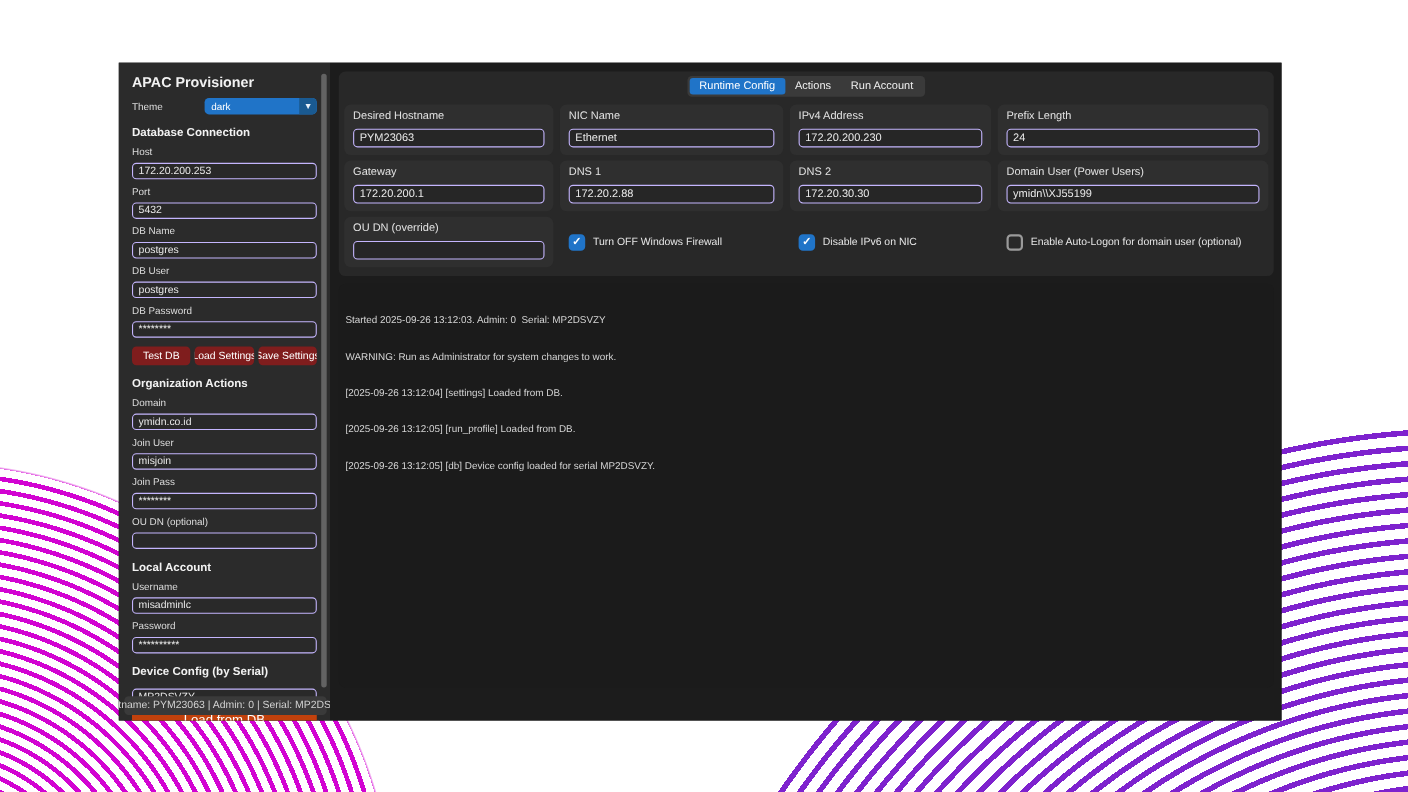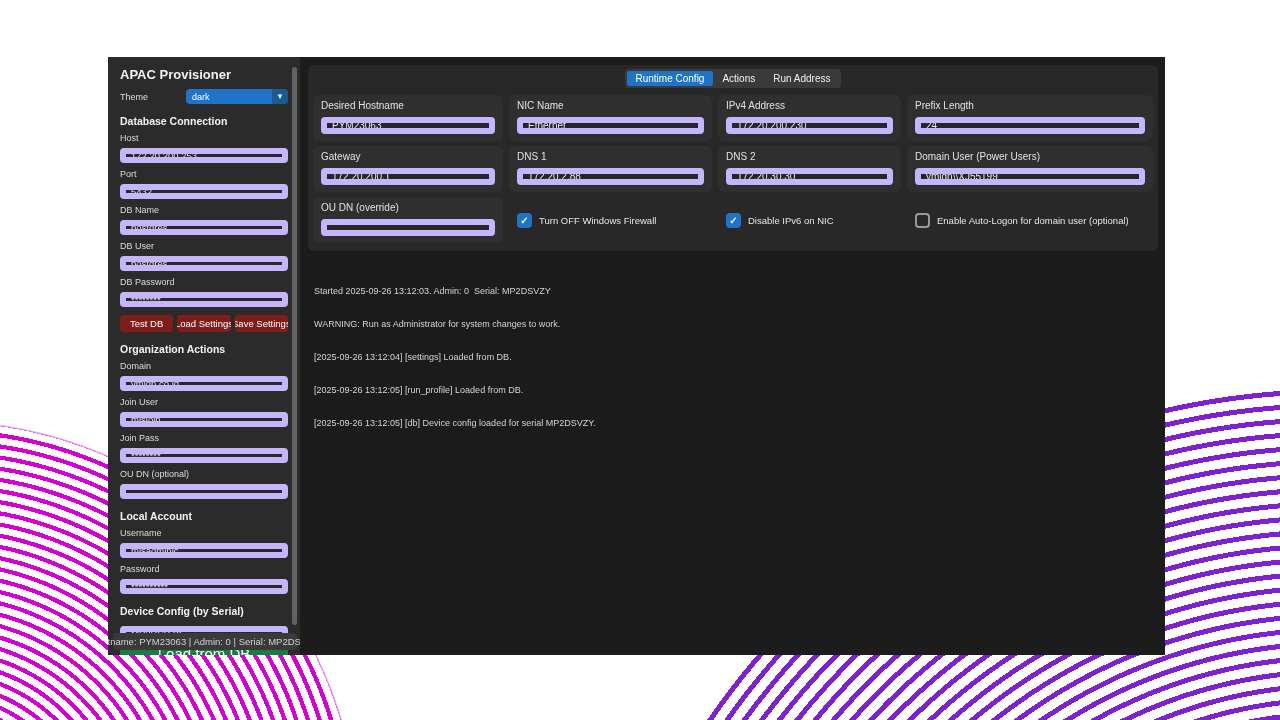--- a/index.html
+++ b/index.html
@@ -31,29 +31,29 @@
   .lbl { font-size:9px; color:#dcdcdc; }
   .select { width:102px; height:15px; background:#2074c8; border-radius:4px;
             display:flex; align-items:center; overflow:hidden; }
   .select .val { flex:1; color:#fff; font-size:9px; padding-left:6px; }
   .select .chev { width:16px; height:100%; background:#1a5a91; color:#eaf2fa;
                   font-size:8px; display:flex; align-items:center; justify-content:center;
                   border-radius:0 4px 4px 0; }
   .sec-head { font-size:10.5px; font-weight:bold; color:#f2f2f2; margin-top:11px; }
   .field { margin-top:6px; }
   .field .lbl { display:block; margin-bottom:2px; }
-  .entry { width:100%; height:15px; background:#292929; border:6px solid #c4b5fd;
+  .entry { width:100%; height:15px; background:#292929; border:1px solid #c4b5fd;
            border-radius:4px; color:#e9e9e9; font-size:9.5px; padding:0 5px;
            font-family:"Liberation Sans", sans-serif; outline:none; }
   .btn-row { display:flex; gap:4px; margin-top:8px; }
   .sbtn { flex:1; height:17px; background:#7f1d1d; border-radius:4px; color:#fff;
           font-size:9.5px; display:flex; align-items:center; justify-content:center;
           overflow:hidden; white-space:nowrap; }
-  .wide-btn { width:100%; height:15px; margin-top:5px; background:#15803d; border-radius:4px;
-              color:#fff; font-size:15px; display:flex; align-items:center; justify-content:center; }
+  .wide-btn { width:100%; height:15px; margin-top:5px; background:#c2410c; border-radius:4px;
+              color:#fff; font-size:12px; display:flex; align-items:center; justify-content:center; }
   .scroll-thumb { position:absolute; right:3px; top:10px; bottom:30px; width:5px;
                   background:#626262; border-radius:3px; }
   .status-pill { position:absolute; left:5px; right:3px; bottom:5px; height:17px;
                  background:#3a3a3a; border-radius:4px; color:#d2d2d2; font-size:9.5px;
                  display:flex; align-items:center; justify-content:center; white-space:nowrap; }
 
   
   .main { flex:1; display:flex; flex-direction:column; padding:8px 7px 30px 8px; background:#1c1c1c; }
   .panel { background:#282828; border-radius:6px; padding:4px 5px 8px 5px; }
   .tabbar { width:fit-content; margin:0 auto; background:#3a3a3a; border-radius:4px;
@@ -160,21 +160,21 @@
     <div class="scroll-thumb"></div>
     <div class="status-pill">Hostname: PYM23063 | Admin: 0 | Serial: MP2DSVZY</div>
   </div>
 
   <div class="main">
 
     <div class="panel">
       <div class="tabbar">
         <div class="tab active">Runtime Config</div>
         <div class="tab">Actions</div>
-        <div class="tab">Run Address</div>
+        <div class="tab">Run Account</div>
       </div>
 
       <div class="grid">
         <div class="cell">
           <span class="lbl">Desired Hostname</span>
           <input class="entry" readonly="" value="PYM23063" style="">
         </div>
         <div class="cell">
           <span class="lbl">NIC Name</span>
           <input class="entry" readonly="" value="Ethernet" style="">

